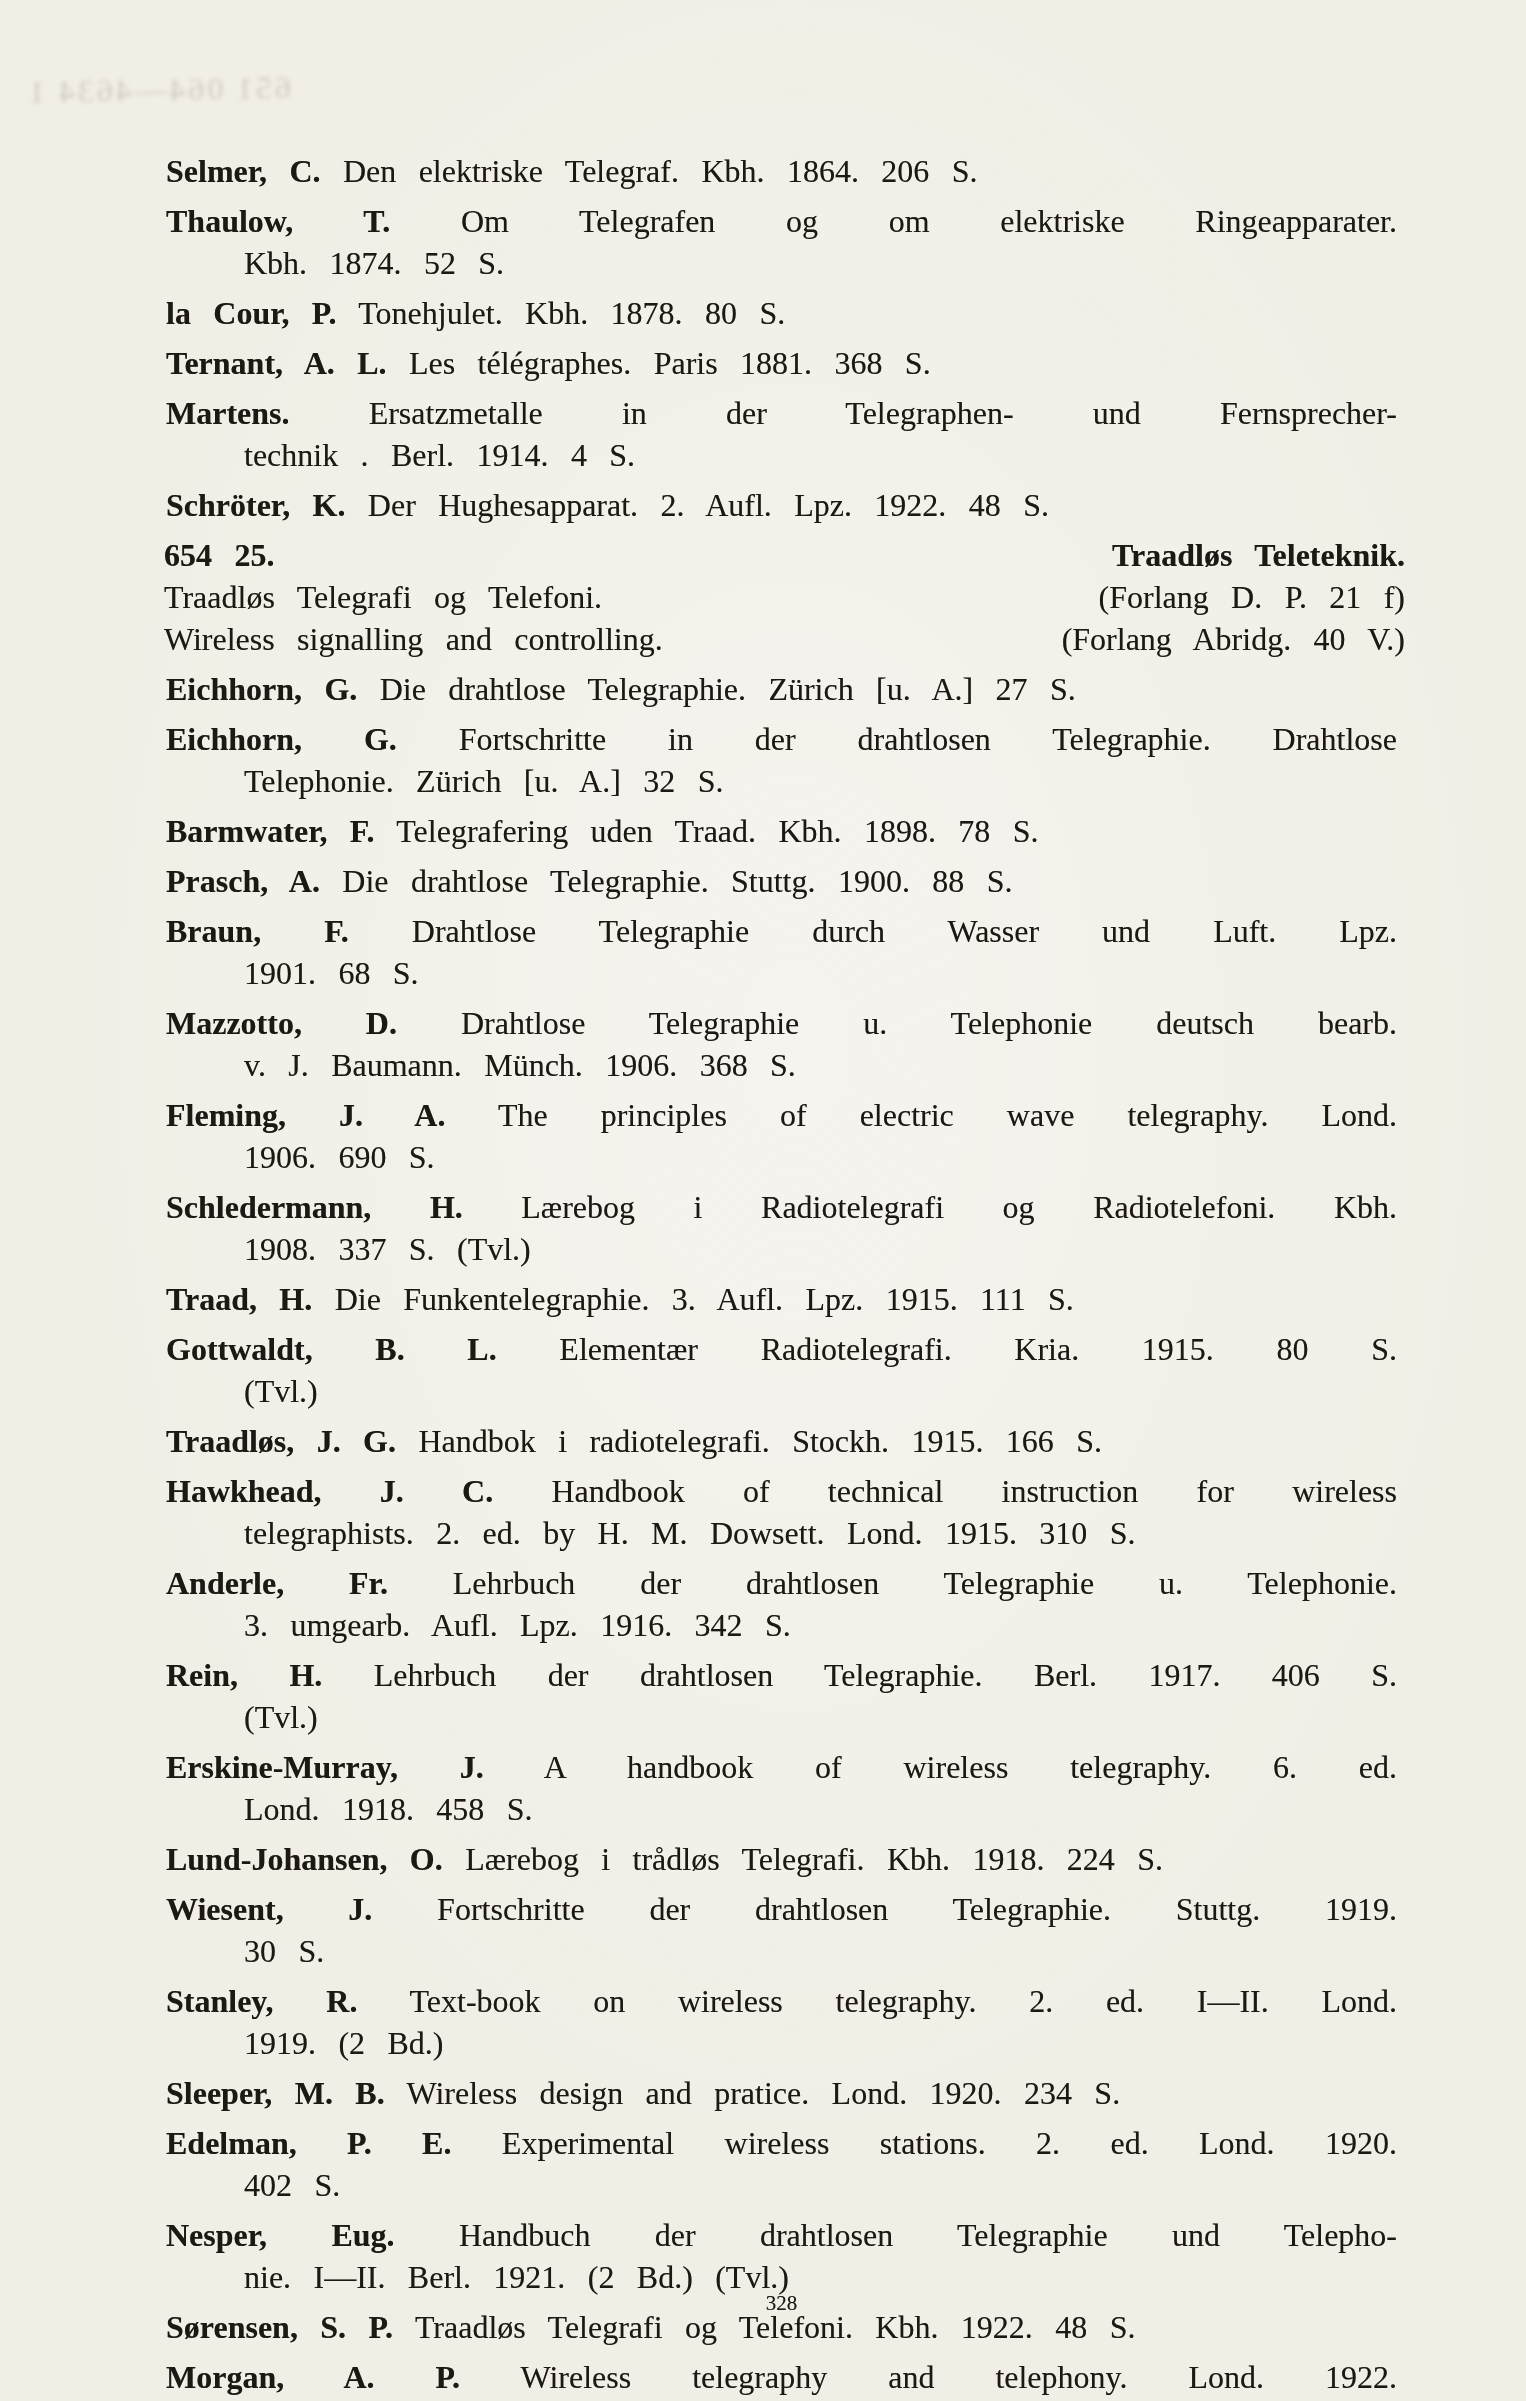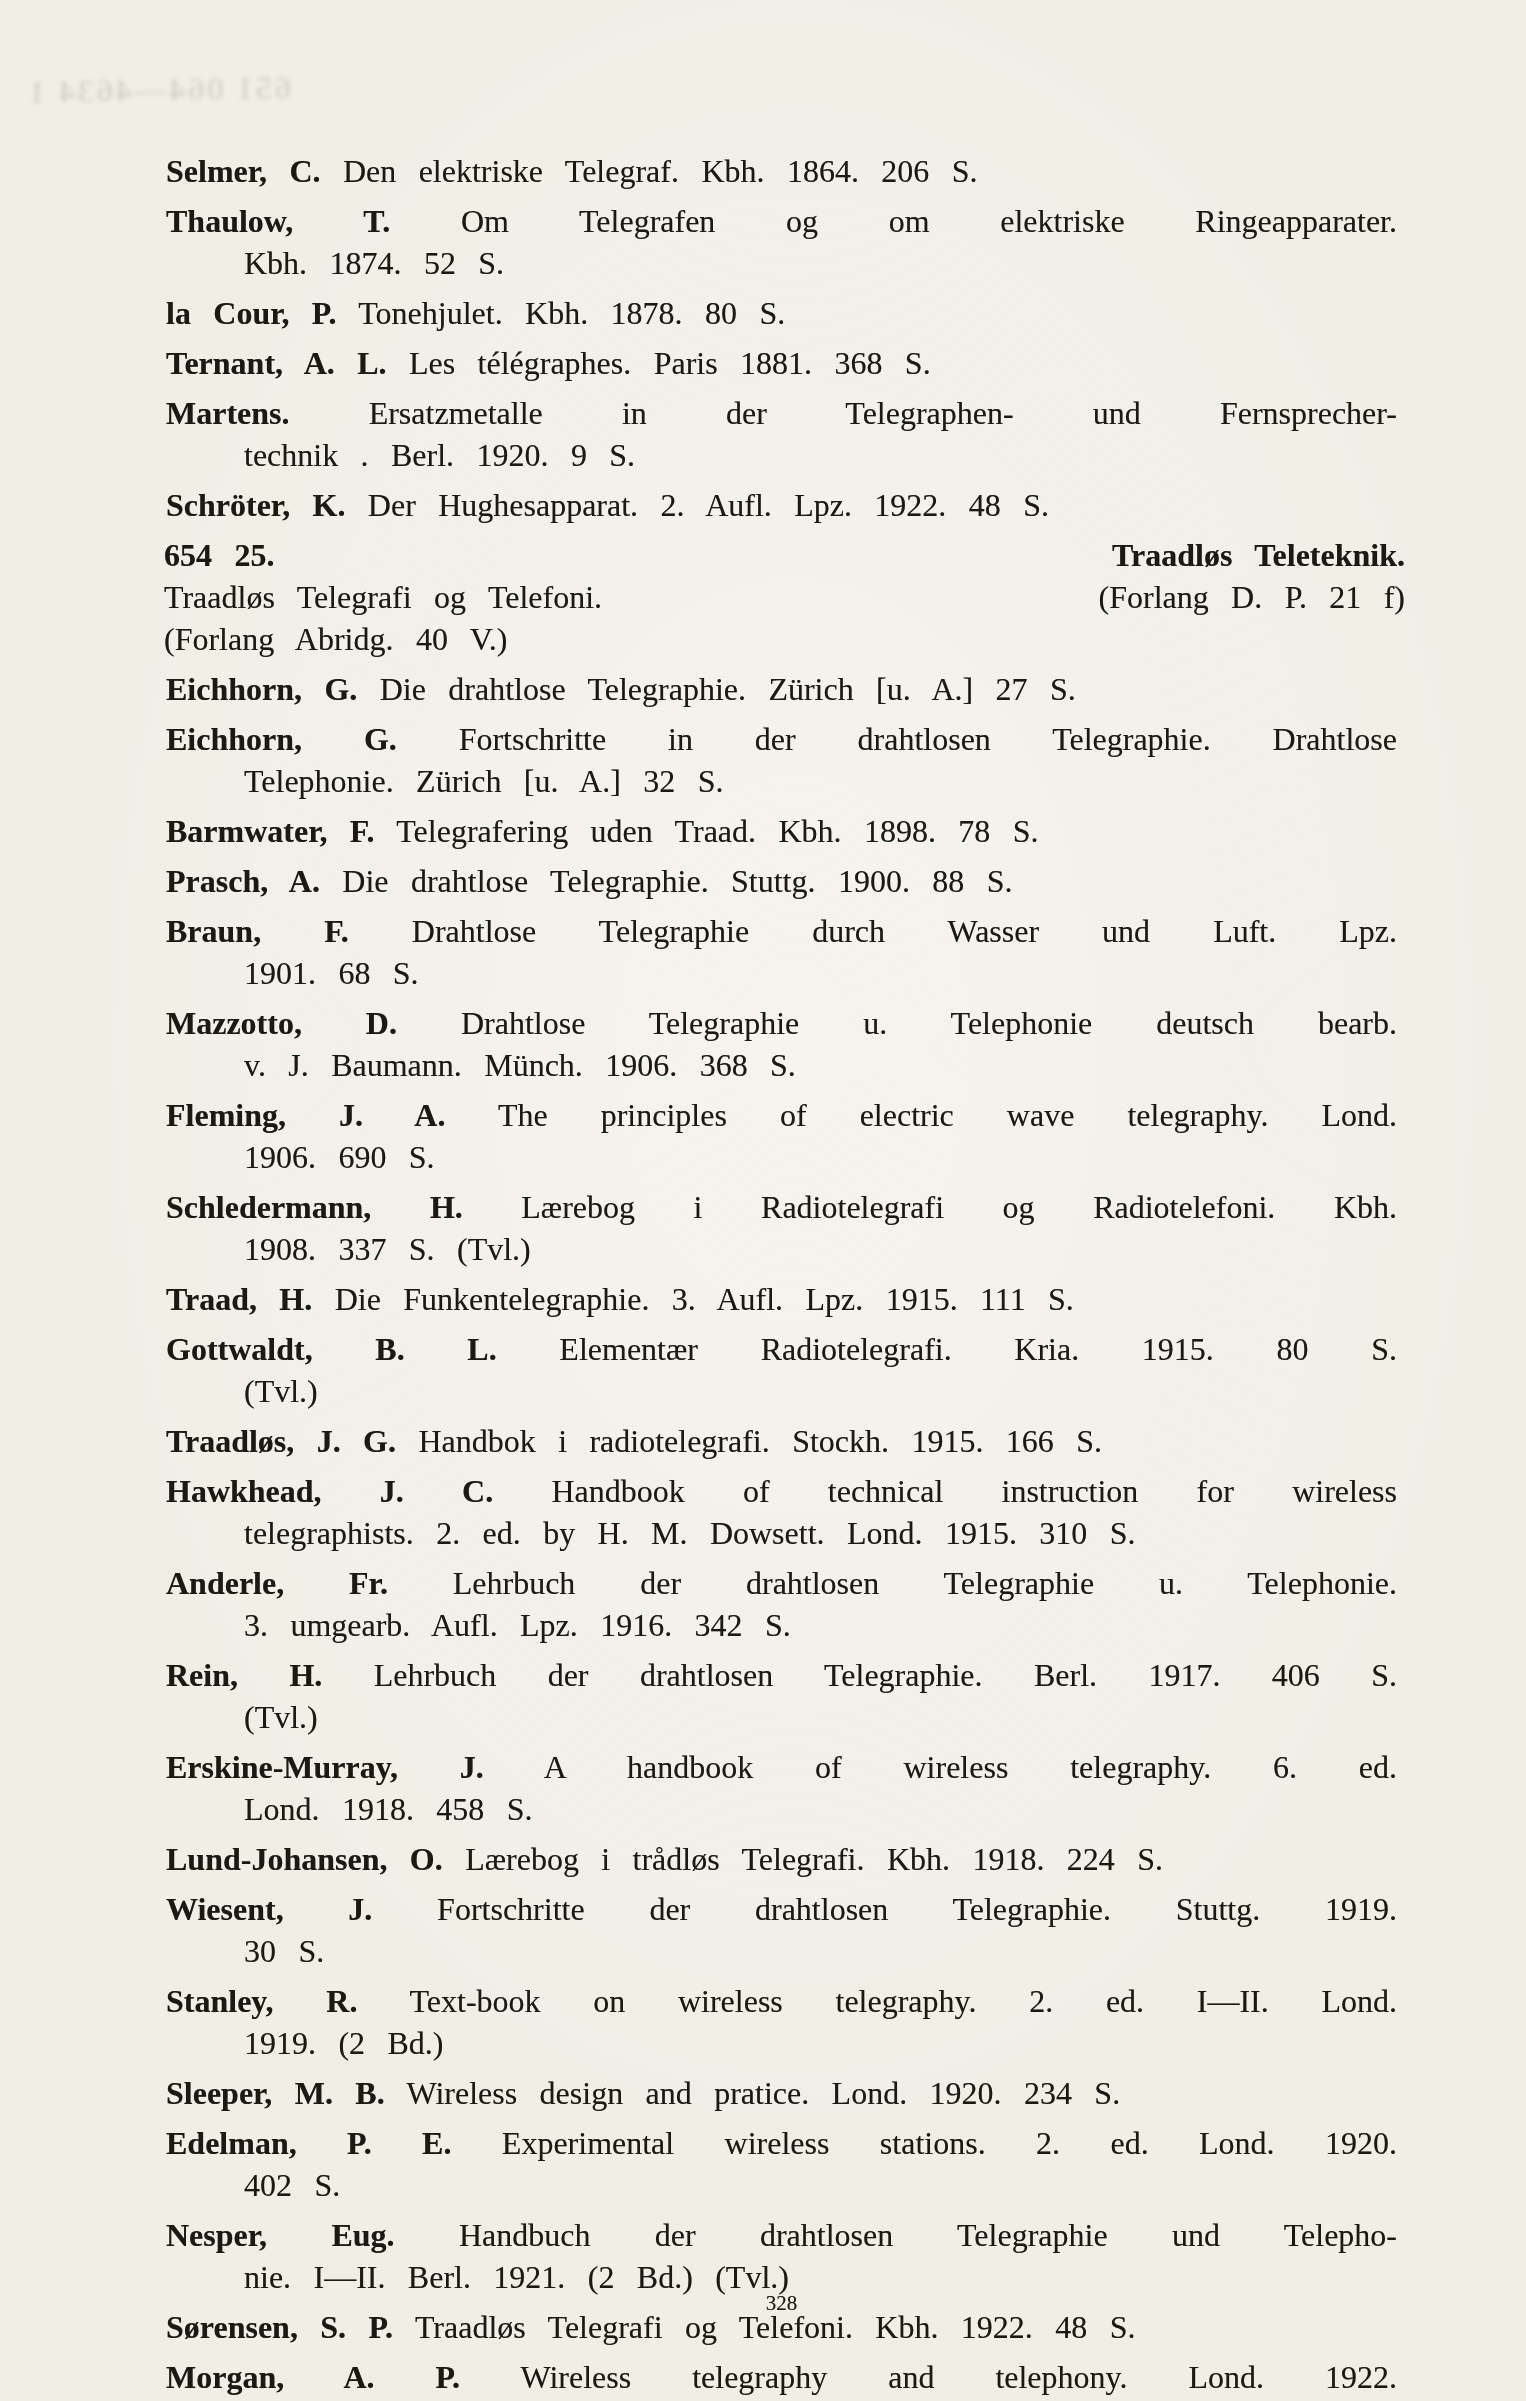--- a/index.html
+++ b/index.html
@@ -67,38 +67,39 @@
         <div class="line cont">Kbh.  1874.  52 S.</div>
       </div>
       <div class="entry">
         <div class="line"><span class="author">la Cour, P.</span> Tonehjulet.  Kbh.  1878.  80 S.</div>
       </div>
       <div class="entry">
         <div class="line"><span class="author">Ternant, A. L.</span> Les télégraphes.  Paris 1881.  368 S.</div>
       </div>
       <div class="entry">
         <div class="line just"><span class="author">Martens.</span> Ersatzmetalle in der Telegraphen- und Fernsprecher-</div>
-        <div class="line cont">technik . Berl.  1920.  9 S.</div>
+        <div class="line cont">technik . Berl.  1914.  4 S.</div>
       </div>
       <div class="entry">
         <div class="line"><span class="author">Schröter, K.</span> Der Hughesapparat.  2.  Aufl.  Lpz.  1922.  48 S.</div>
       </div>
     </div>
 
   <div class="sect-row">
     <span class="bold">654 25.</span>
     <span class="bold">Traadløs Teleteknik.</span>
   </div>
 
   <div class="sect-row">
     <span>Traadløs Telegrafi og Telefoni.</span>
     <span>(Forlang D. P. 21 f)</span>
   </div>
 
   <div class="sect-row">
+    <span>Wireless signalling and controlling.</span>
     <span>(Forlang Abridg. 40 V.)</span>
   </div>
 
   <div id="entries-after">
       <div class="entry">
         <div class="line"><span class="author">Eichhorn, G.</span> Die drahtlose Telegraphie.  Zürich  [u. A.]  27 S.</div>
       </div>
       <div class="entry">
         <div class="line just"><span class="author">Eichhorn, G.</span> Fortschritte in der drahtlosen Telegraphie. Drahtlose</div>
         <div class="line cont">Telephonie.  Zürich  [u. A.]  32 S.</div>

